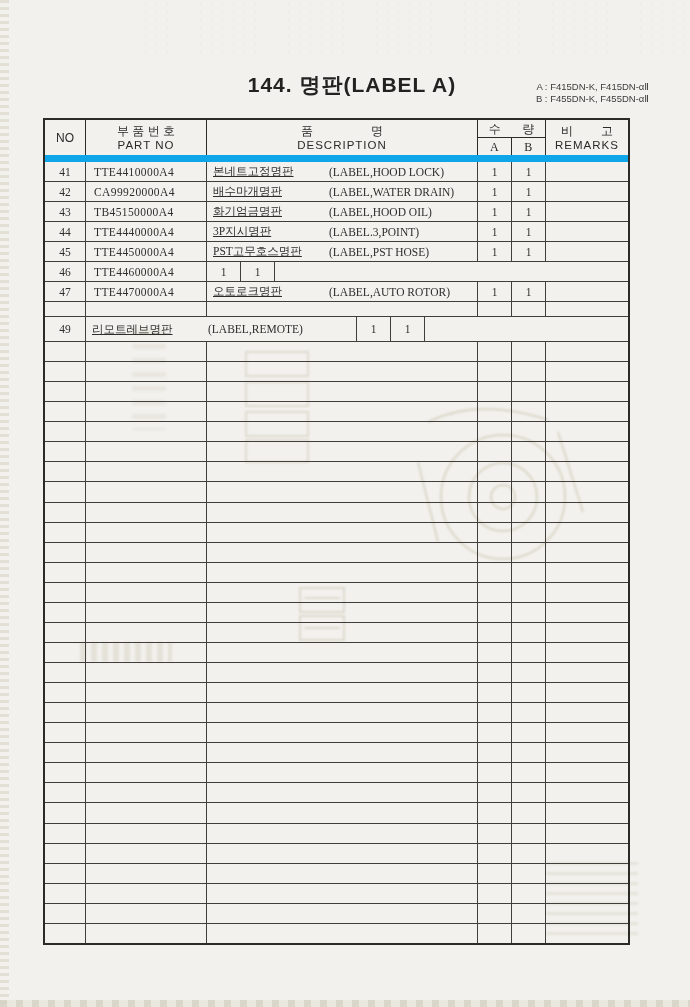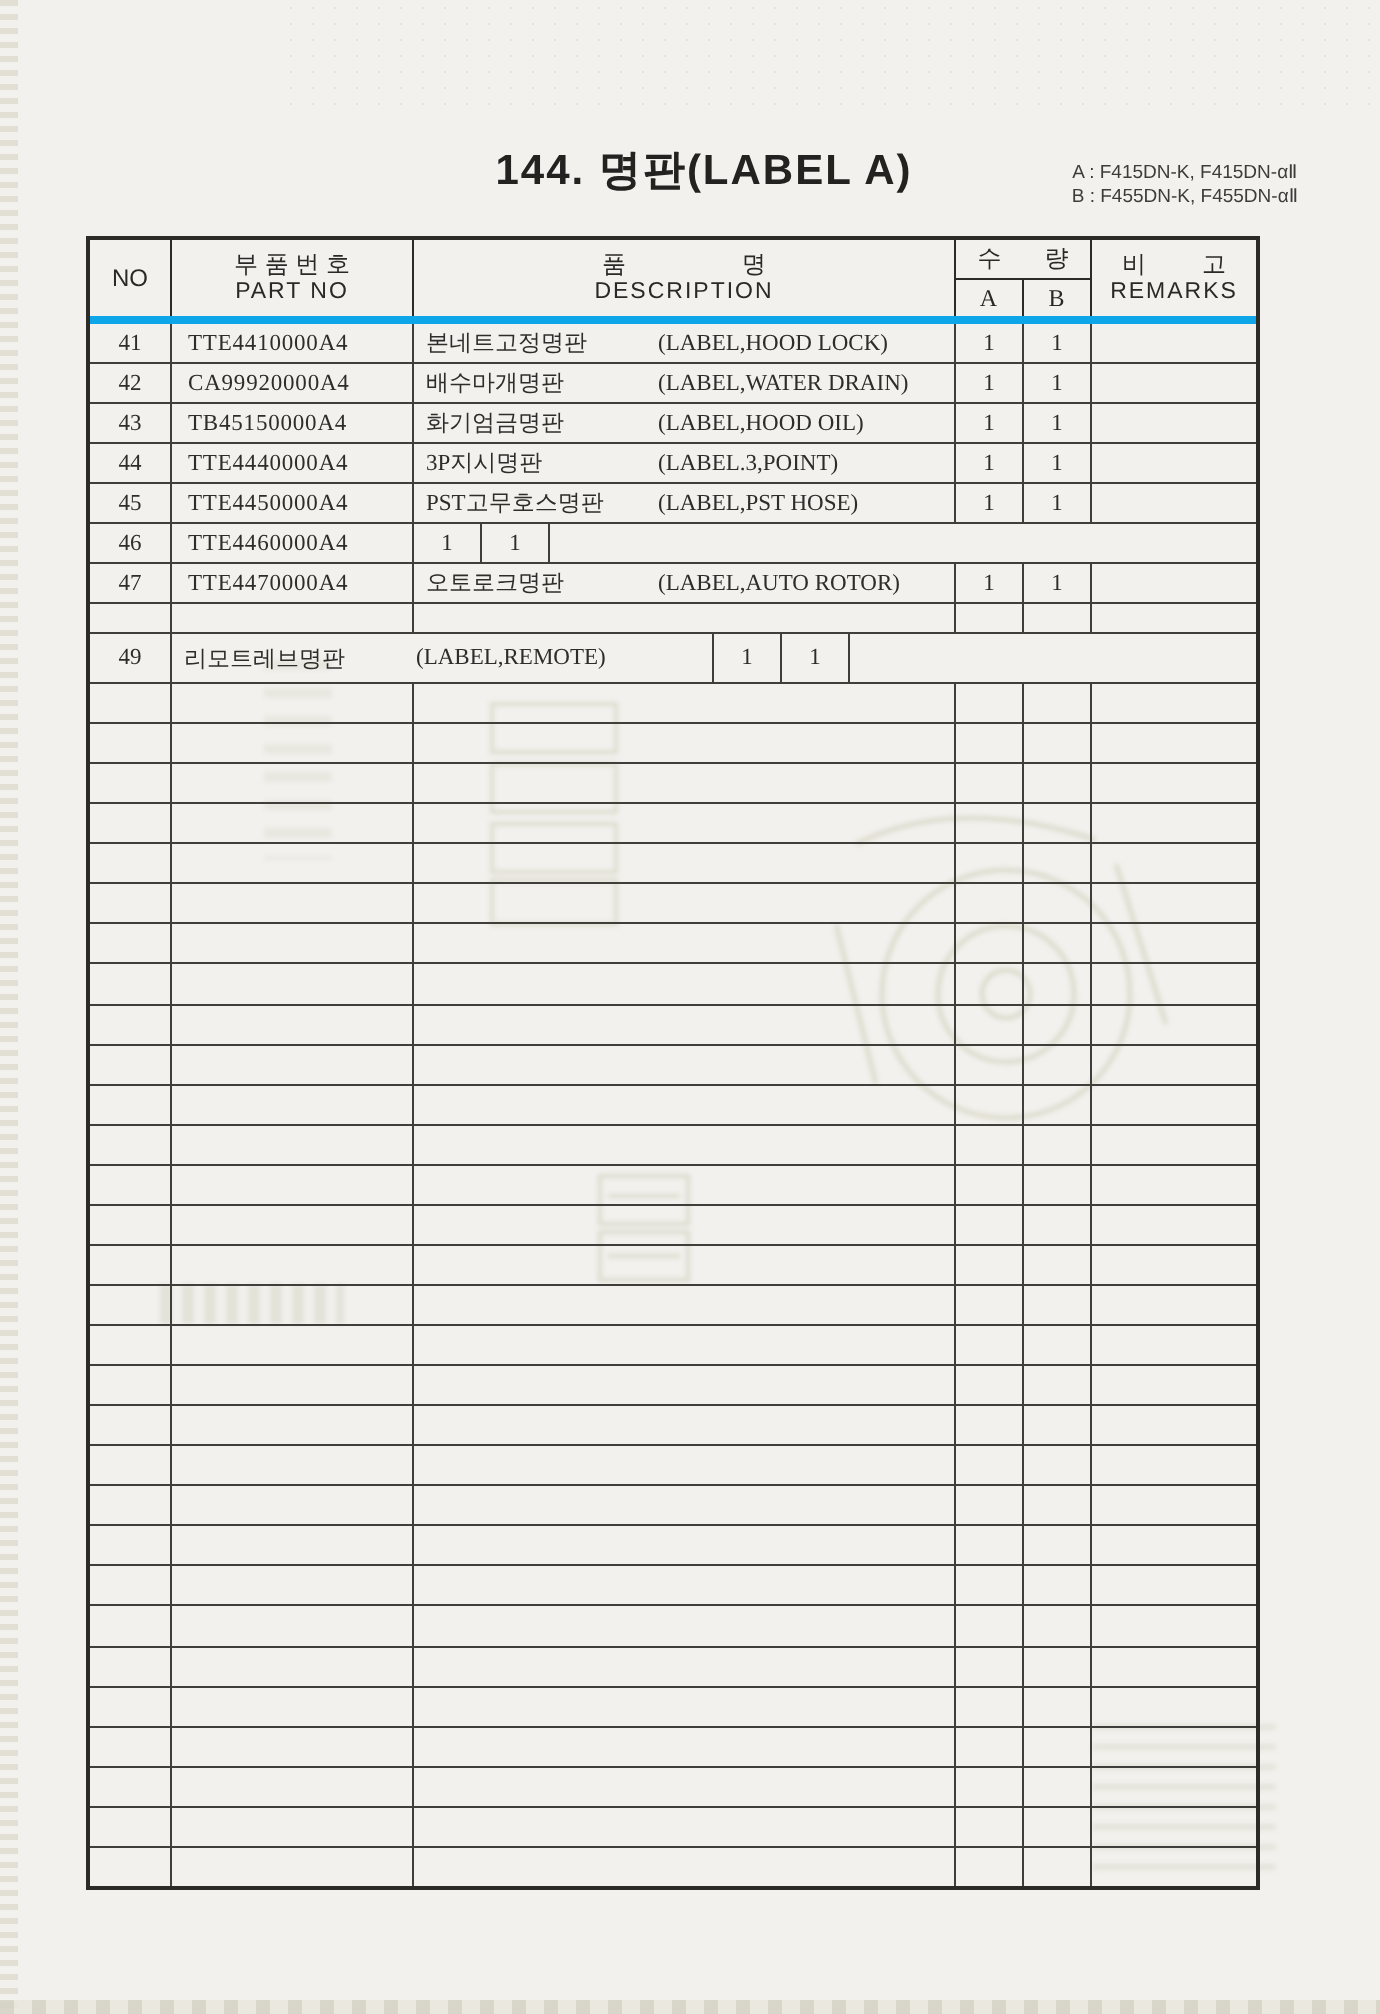--- a/index.html
+++ b/index.html
@@ -58,35 +58,35 @@
     position: absolute; left: 16px; top: 71px; width: 672px;
     text-align: center;
     font-family: "Liberation Sans", sans-serif;
     font-size: 21px; font-weight: bold; letter-spacing: 1px;
     color: #232220; z-index: 2;
   }
   .variant-notes {
     position: absolute; right: 41px; top: 81px;
     font-family: "Liberation Sans", sans-serif;
     font-size: 9.5px; line-height: 11.5px; color: #3d3c3a;
-    text-align: center; z-index: 2;
+    text-align: right; z-index: 2;
   }
 
   
   .parts-table {
     position: absolute; left: 43px; top: 118px;
     width: 587px; height: 827px;
     border: 2px solid #2d2b28;
     box-sizing: border-box;
     display: flex; flex-direction: column;
     z-index: 2;
   }
   .thead {
     display: flex; height: 42px; flex-shrink: 0;
-    border-bottom: 4px solid #0ea5e9;
+    border-bottom: 7px solid #0ea5e9;
     font-family: "Liberation Sans", sans-serif;
     box-sizing: border-box;
   }
   .th {
     border-right: 1px solid #2d2b28;
     box-sizing: border-box;
     display: flex; flex-direction: column;
     align-items: center; justify-content: center;
     font-size: 12px; color: #2a2927; line-height: 14px;
   }
@@ -122,21 +122,21 @@
   .tr.empty { height: auto; flex: 1; }
   .tr:last-child { border-bottom: none; }
   .td {
     border-right: 1px solid #403e3a;
     box-sizing: border-box;
     display: flex; align-items: center;
     overflow: hidden; white-space: nowrap;
   }
   .td-no { width: 41px; justify-content: center; }
   .td-part { width: 121px; padding-left: 8px; letter-spacing: 0.4px; }
-  .td-desc { width: 271px; position: relative; padding-left: 6px; }
+  .td-desc { width: 271px; position: relative; padding-left: 6px; text-decoration: underline; }
   .td-desc .desc-en { position: absolute; left: 122px; }
   .td-a { width: 34px; justify-content: center; }
   .td-b { width: 34px; justify-content: center; }
   .td-remarks { flex: 1; border-right: none; }
 
   .page-number {
     position: absolute; right: 64px; top: 1014px;
     font-family: "Liberation Serif", serif;
     font-size: 13.5px; color: #3a3936; z-index: 2;
   }

